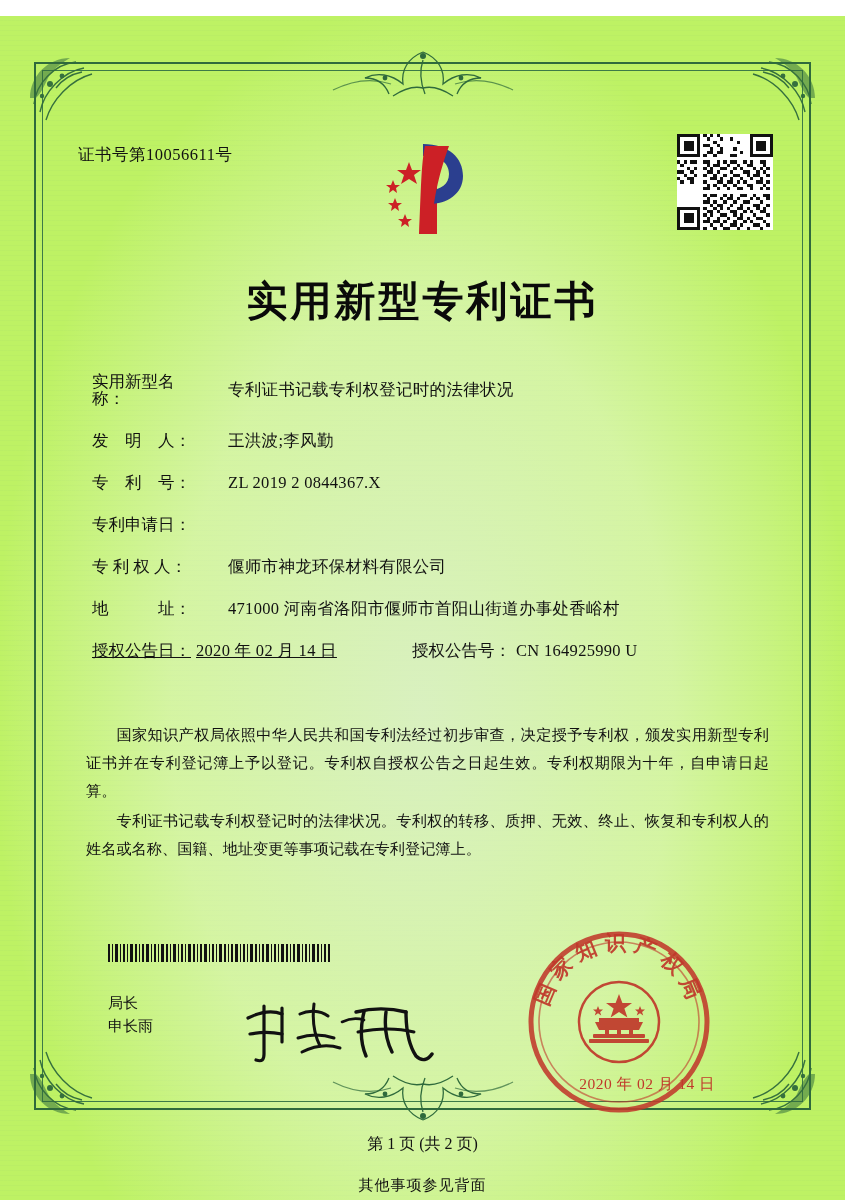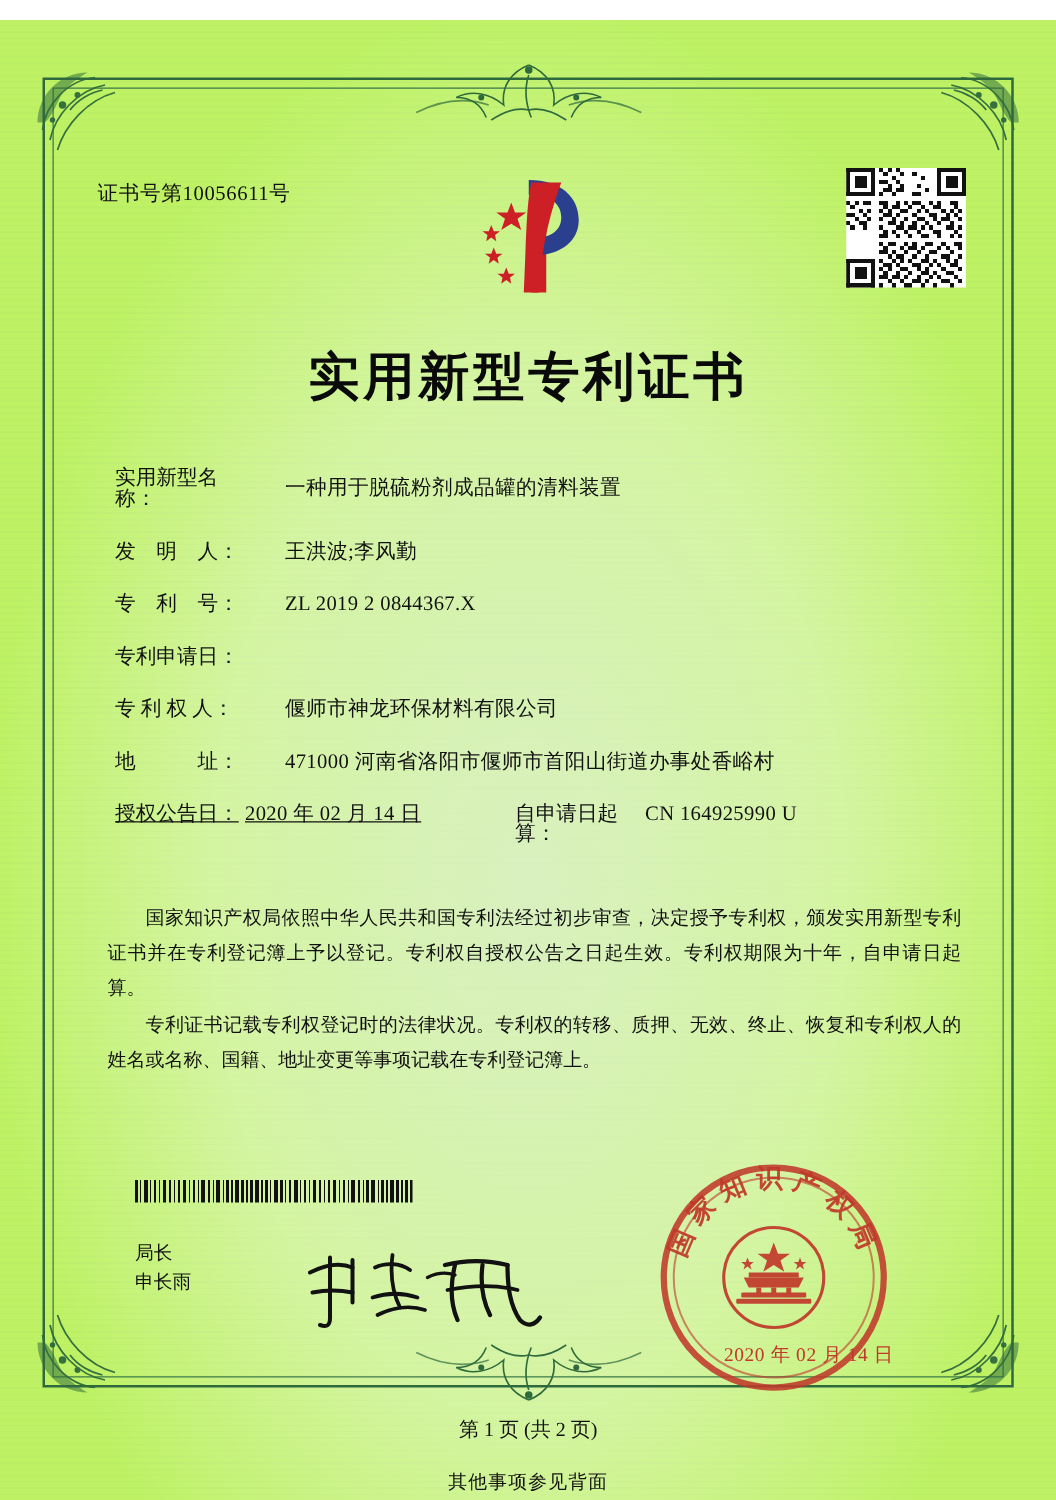--- a/index.html
+++ b/index.html
@@ -511,21 +511,21 @@
           <rect x="25" y="28" width="1" height="1"></rect>
       </g>
     </svg>
   </div>
 
   <div class="doc-title">实用新型专利证书</div>
 
   <div class="fields">
     <div class="field-row">
       <span class="f-label">实用新型名称：</span>
-      <span class="f-value">一种用于脱硫粉剂成品罐的清料装置</span>
+      <span class="f-value">专利证书记载专利权登记时的法律状况</span>
     </div>
     <div class="field-row">
       <span class="f-label">发　明　人：</span>
       <span class="f-value">王洪波;李风勤</span>
     </div>
     <div class="field-row">
       <span class="f-label">专　利　号：</span>
       <span class="f-value">ZL 2019 2 0844367.X</span>
     </div>
     <div class="field-row">
@@ -538,21 +538,21 @@
     <div class="field-row">
       <span class="f-label">地　　　址：</span>
       <span class="f-value">471000 河南省洛阳市偃师市首阳山街道办事处香峪村</span>
     </div>
     <div class="row-two">
       <span class="col-a">
         <span class="f-label">授权公告日：</span>
         <span class="f-value">2020 年 02 月 14 日</span>
       </span>
       <span class="col-b">
-        <span class="f-label">自申请日起算：</span>
+        <span class="f-label">授权公告号：</span>
         <span class="f-value">CN 164925990 U</span>
       </span>
     </div>
   </div>
 
   <div class="paras">
     <p>国家知识产权局依照中华人民共和国专利法经过初步审查，决定授予专利权，颁发实用新型专利证书并在专利登记簿上予以登记。专利权自授权公告之日起生效。专利权期限为十年，自申请日起算。</p>
     <p>专利证书记载专利权登记时的法律状况。专利权的转移、质押、无效、终止、恢复和专利权人的姓名或名称、国籍、地址变更等事项记载在专利登记簿上。</p>
   </div>
 

